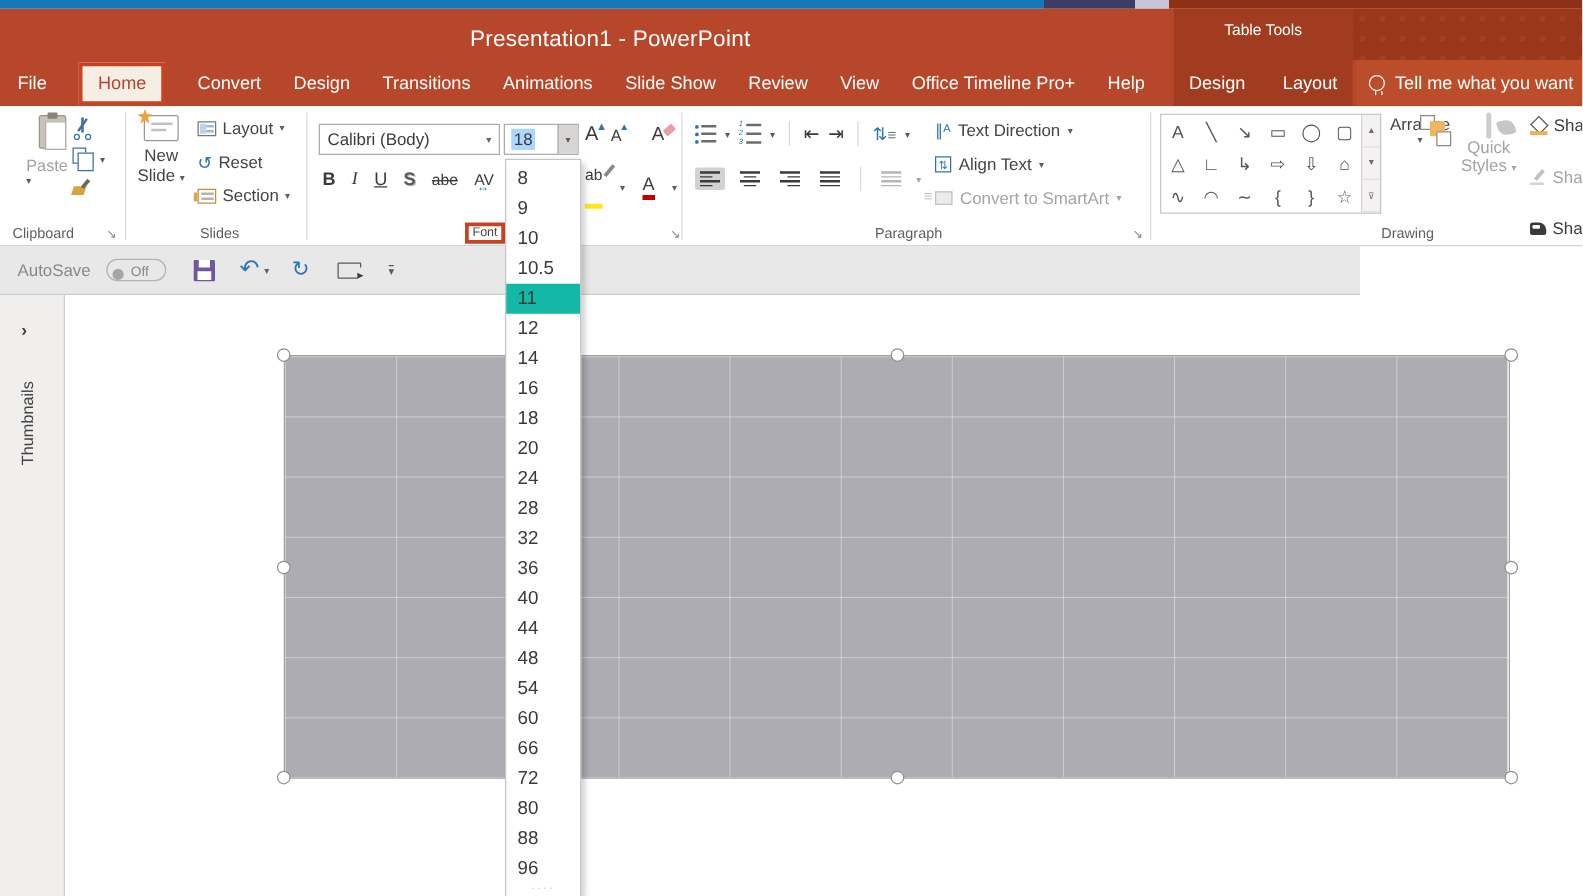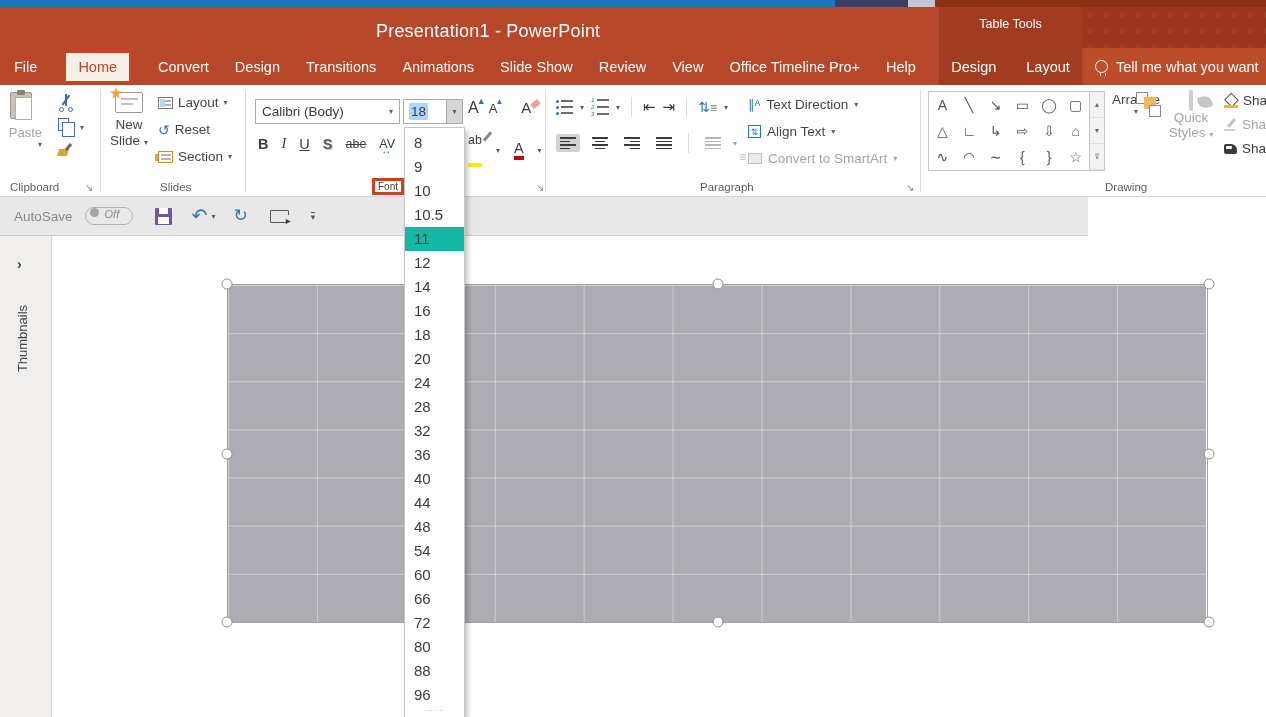--- a/index.html
+++ b/index.html
@@ -29,21 +29,21 @@
   
   .ribbon { position:absolute; left:0; top:85px; width:1266px; height:112px; background:#fff; border-bottom:1px solid #D5D3D1; }
   .gsep { position:absolute; top:5px; width:1px; height:102px; background:#DCDAD8; }
   .glabel { position:absolute; bottom:3px; font-size:11.5px; color:#605E5C; }
   .launcher { position:absolute; bottom:3px; font-size:10px; color:#8A8886; cursor:pointer; }
   .rbtn-txt { font-size:13.5px; color:#444; white-space:nowrap; }
   .dis { color:#A6A4A2 !important; }
   .dd { font-size:8px; color:#605E5C; }
 
   
-  .paste-btn { position:absolute; left:0; top:7px; width:42px; height:76px; text-align:right; }
+  .paste-btn { position:absolute; left:21px; top:7px; width:42px; height:76px; text-align:left; }
   .clip-ic { position:relative; width:22px; height:27px; margin:0 auto; background:#C9C2B8; border:1px solid #9E968C; border-radius:2px; }
   .clip-ic:before { content:""; position:absolute; left:6px; top:-3px; width:8px; height:5px; background:#8B8378; border-radius:1px; }
   .clip-ic:after { content:""; position:absolute; left:4px; top:4px; width:15px; height:21px; background:#fff; border:1px solid #B5AEA4; }
   .paste-lbl { margin-top:6px; font-size:13px; color:#A6A4A2; }
   .scissors { position:absolute; left:58px; top:9px; width:16px; height:16px; }
   .scissors i { position:absolute; width:2px; height:12px; background:#3A6EA5; left:7px; top:0; }
   .scissors i:first-child { transform:rotate(35deg); }
   .scissors i:last-child { transform:rotate(-35deg); }
   .scissors b { position:absolute; bottom:-2px; width:5px; height:5px; border:1.5px solid #3A6EA5; border-radius:50%; }
   .scissors b:first-of-type { left:1px; } .scissors b:last-of-type { right:1px; }
@@ -135,35 +135,35 @@
   .gal-scroll span { flex:1; display:flex; align-items:center; justify-content:center; font-size:7px; color:#6E6C6A; border-bottom:1px solid #E1DFDD; }
   .arrange-btn { position:absolute; left:1110px; top:7px; width:52px; height:78px; text-align:center; }
   .arr-ic { position:relative; width:26px; height:26px; margin:2px auto 4px; }
   .arr-ic i { position:absolute; width:12px; height:12px; }
   .arr-ic i:nth-child(1){ left:0; top:0; background:#fff; border:1px solid #8A8886; }
   .arr-ic i:nth-child(2){ left:8px; top:5px; background:#F0B65E; }
   .arr-ic i:nth-child(3){ left:13px; top:13px; background:#fff; border:1px solid #8A8886; }
   .qs-btn { position:absolute; left:1164px; top:7px; width:54px; height:78px; text-align:center; }
   .qs-ic { width:30px; height:26px; margin:2px auto 4px; border:2px solid #D0CECC; border-radius:7px; position:relative; }
   .qs-ic:after { content:""; position:absolute; left:7px; top:4px; width:14px; height:12px; background:#C8C6C4; border-radius:2px 8px 2px 8px; transform:rotate(-15deg); }
-  .shape-col { position:absolute; left:1224px; top:8px; display:flex; flex-direction:column; gap:9px; }
+  .shape-col { position:absolute; left:1224px; top:8px; display:flex; flex-direction:column; gap:26px; }
   .shape-col .row { display:flex; align-items:center; gap:5px; font-size:13.5px; color:#3B3B3B; white-space:nowrap; }
   .bucket { width:14px; height:12px; position:relative; }
   .bucket:before { content:""; position:absolute; left:2px; top:0; width:9px; height:8px; background:#fff; border:1.5px solid #5A5856; transform:rotate(45deg); }
   .bucket:after { content:""; position:absolute; left:0; bottom:-1px; width:14px; height:3px; background:#E8B44C; }
   .pen-ic { width:13px; height:13px; position:relative; }
   .pen-ic:before { content:""; position:absolute; left:6px; top:0; width:3px; height:10px; background:#C3C1BF; transform:rotate(40deg); }
   .pen-ic:after { content:""; position:absolute; left:0; bottom:0; width:11px; height:2px; background:#D5D3D1; }
   .cube { width:13px; height:10px; background:#3B3B3B; border-radius:2px 6px 2px 2px; position:relative; }
   .cube:after { content:""; position:absolute; left:2px; top:2px; width:6px; height:3px; background:#fff; border-radius:1px; }
 
   
   .qat { position:absolute; left:0; top:197px; width:1088px; height:39px; background:#E8E8E8; border-bottom:1px solid #CFCDCB; display:flex; align-items:center; }
   .qat .as-lbl { margin-left:14px; font-size:13.5px; color:#8A8886; }
-  .toggle { margin-left:12px; width:48px; height:18px; border:1.5px solid #B5B3B1; border-radius:9px; display:flex; align-items:flex-start; gap:6px; padding:0 4px;font-style:italic; }
+  .toggle { margin-left:12px; width:48px; height:18px; border:1.5px solid #B5B3B1; border-radius:9px; display:flex; align-items:flex-end; gap:6px; padding:0 4px; }
   .toggle .knob { width:9px; height:9px; background:#A8A6A4; border-radius:50%; }
   .toggle .state { font-size:11px; color:#8A8886; }
   .save-ic { margin-left:22px; width:17px; height:17px; background:#7155A0; border-radius:1px; position:relative; }
   .save-ic:before { content:""; position:absolute; left:4px; top:0; width:9px; height:6px; background:#fff; }
   .save-ic:after { content:""; position:absolute; left:3px; bottom:1px; width:11px; height:7px; background:#fff; }
   .undo { margin-left:20px; font-size:19px; color:#2E74B5; line-height:16px; }
   .redo { margin-left:18px; font-size:17px; color:#2E74B5; line-height:16px; }
   .present-ic { margin-left:22px; width:19px; height:13px; border:1.5px solid #5A5856; border-radius:1px; position:relative; }
   .present-ic:before { content:"▸"; position:absolute; right:-3px; bottom:-4px; font-size:10px; color:#3B3B3B; background:#E8E8E8; }
   .qat-more { margin-left:22px; font-size:9px; color:#5A5856; border-top:1.5px solid #5A5856; line-height:7px; padding-top:1px; }

